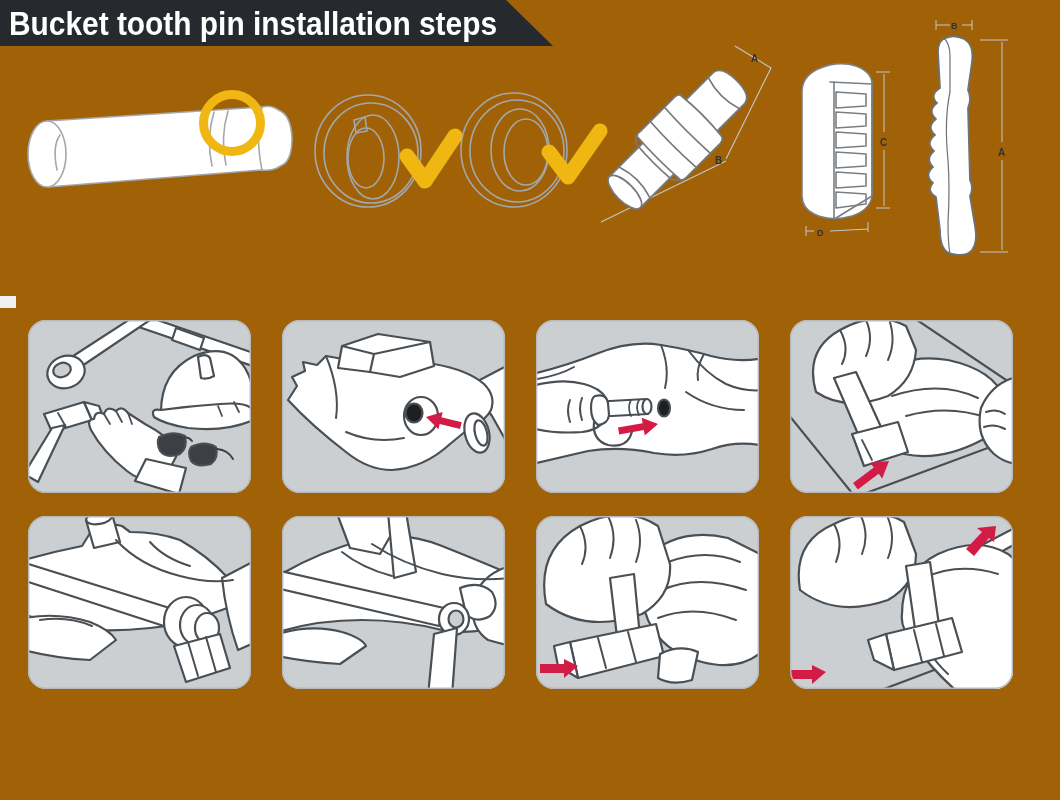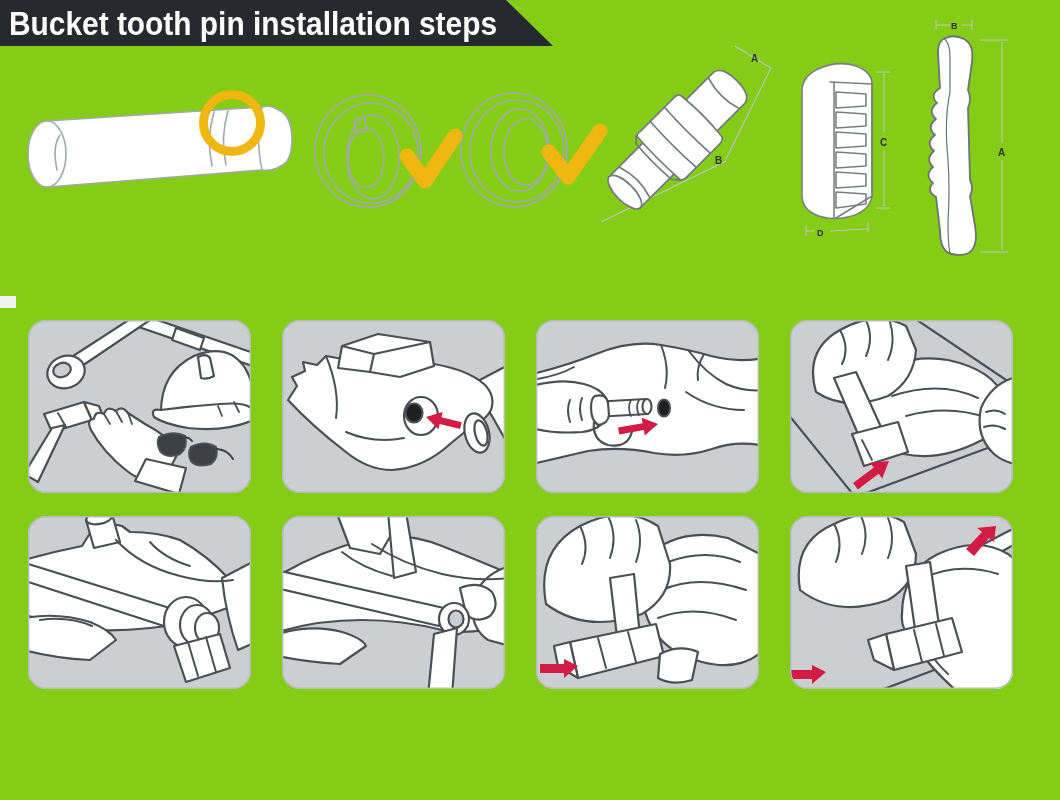--- a/index.html
+++ b/index.html
@@ -1,16 +1,16 @@
 <!DOCTYPE html>
 <html><head>
 <meta charset="utf-8">
 <style>
   html,body{margin:0;padding:0;background:#ffffff;}
-  #page{width:1060px;height:800px;position:relative;overflow:hidden;background:#84cc16;}
+  #page{width:1060px;height:800px;position:relative;overflow:hidden;background:#a16207;}
   svg{display:block;}
   text{font-family:"Liberation Sans",sans-serif;}
 </style>
 </head>
 <body>
 <div id="page">
 <svg width="1060" height="800" viewBox="0 0 1060 800" style="filter:blur(0.45px)">
   <defs>
     <clipPath id="pc">
           <rect x="0" y="0" width="223" height="173" rx="18" ry="18"></rect>

